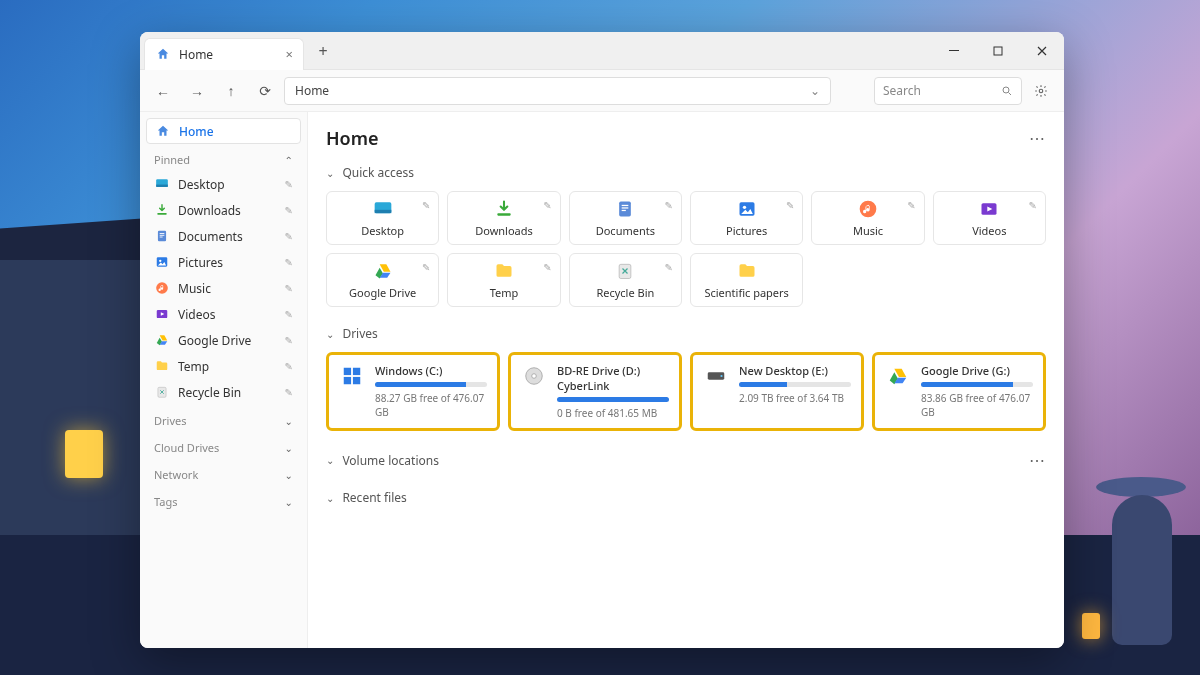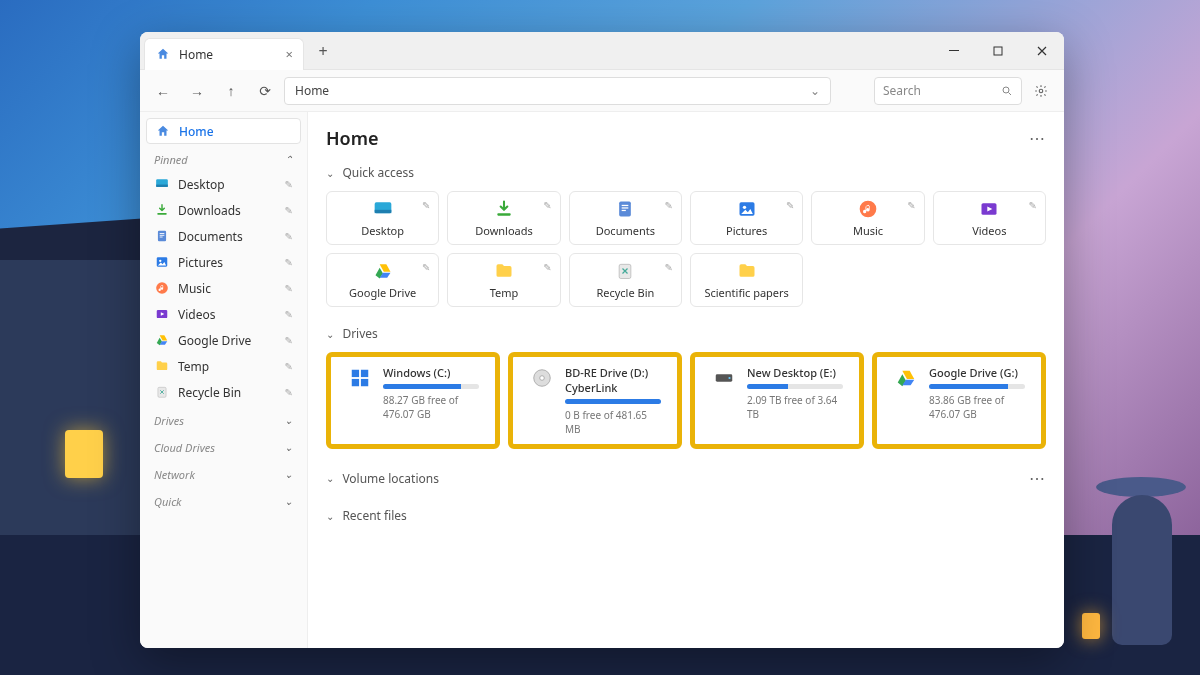--- a/index.html
+++ b/index.html
@@ -22,33 +22,33 @@
 .win-btn { width:44px; height:38px; display:flex; align-items:center; justify-content:center; color:#333; font-size:12px; cursor:pointer;}
 .navbar { height:42px; background:#fafafa; display:flex; align-items:center; padding:0 8px; gap:4px; border-bottom:1px solid #eee;}
 .nav-ico { width:30px; height:30px; display:flex; align-items:center; justify-content:center; color:#555; border-radius:4px; cursor:pointer; font-size:14px;}
 .addr { flex:1; height:28px; border:1px solid #ddd; border-radius:4px; background:#fff; font-size:12px; padding:0 10px; display:flex; align-items:center; color:#444; justify-content:space-between;}
 .searchbox { width:148px; height:28px; border:1px solid #ddd; border-radius:4px; background:#fff; display:flex; align-items:center; padding:0 8px; font-size:12px; color:#888; gap:6px;margin-left:39px;}
 .body { flex:1; display:flex; overflow:hidden; }
 .sidebar { width:168px; background:#fafafa; border-right:1px solid #eee; padding:6px 6px; overflow-y:auto; font-size:12px;}
 .side-item { height:26px; display:flex; align-items:center; padding:0 8px; border-radius:4px; color:#333; gap:8px; cursor:pointer;}
 .side-item.active { background:#fff; border:1px solid #e3e3e3; color:#1a73e8; font-weight:500;}
 .side-pin { margin-left:auto; color:#aaa; font-size:10px;}
-.side-head { font-size:11px; color:#888; padding:8px 8px 4px; display:flex; justify-content:space-between;font-style:italic;}
+.side-head { font-size:11px; color:#888; padding:8px 8px 4px; display:flex; align-items:center; justify-content:space-between;}
 .content { flex:1; background:#fff; padding:14px 18px; overflow:auto;}
 .ch-head { display:flex; align-items:center; justify-content:space-between; margin-bottom:14px;}
 .ch-title { font-size:18px; font-weight:600; color:#222;}
 .more { color:#666; font-size:16px; cursor:pointer; letter-spacing:1px;}
 .sect { margin-bottom:18px;}
 .sect-h { display:flex; align-items:center; gap:8px; font-size:12px; color:#555; margin-bottom:10px; cursor:pointer;}
 .chev { font-size:10px; color:#666;}
 .qa-grid { display:grid; grid-template-columns:repeat(6,1fr); gap:8px;}
 .qa { height:54px; border:1px solid #e6e6e6; border-radius:6px; background:#fff; display:flex; flex-direction:column; align-items:center; justify-content:center; position:relative; font-size:11px; color:#333; cursor:pointer; gap:4px;}
 .qa-pin { position:absolute; top:6px; right:8px; font-size:10px; color:#aaa;}
 .drv-grid { display:grid; grid-template-columns:repeat(4,1fr); gap:8px;}
-.drv { border:5px solid #eab308; border-radius:6px; padding:8px 16px; display:flex; gap:10px; cursor:pointer; align-items:flex-start;}
+.drv { border:3px solid #eab308; border-radius:6px; padding:8px 10px; display:flex; gap:10px; cursor:pointer; align-items:flex-start;}
 .drv-ico { width:26px; height:26px; flex:none; display:flex; align-items:center; justify-content:center; font-size:18px;}
 .drv-body { flex:1; font-size:11px; color:#333;}
 .drv-name { font-weight:500; margin-bottom:4px;}
 .drv-bar { height:5px; background:#e5e5e5; border-radius:3px; margin-bottom:4px; overflow:hidden;}
 .drv-fill { height:100%; background:#2c7be5;}
 .drv-free { color:#777; font-size:10px;}
 .ico { width:16px; height:16px; display:inline-flex; align-items:center; justify-content:center; font-size:14px;}
 svg { display:block; }
 </style>
 </head>
@@ -239,21 +239,21 @@
           </div>
           <div class="side-head">
             <span>Cloud Drives</span>
             <span class="chev">⌄</span>
           </div>
           <div class="side-head">
             <span>Network</span>
             <span class="chev">⌄</span>
           </div>
           <div class="side-head">
-            <span>Quick</span>
+            <span>Tags</span>
             <span class="chev">⌄</span>
           </div>
         </div>
     </div>
 
     <div class="content">
       <div class="ch-head">
         <div class="ch-title">Home</div>
         <div class="more">⋯</div>
       </div>

